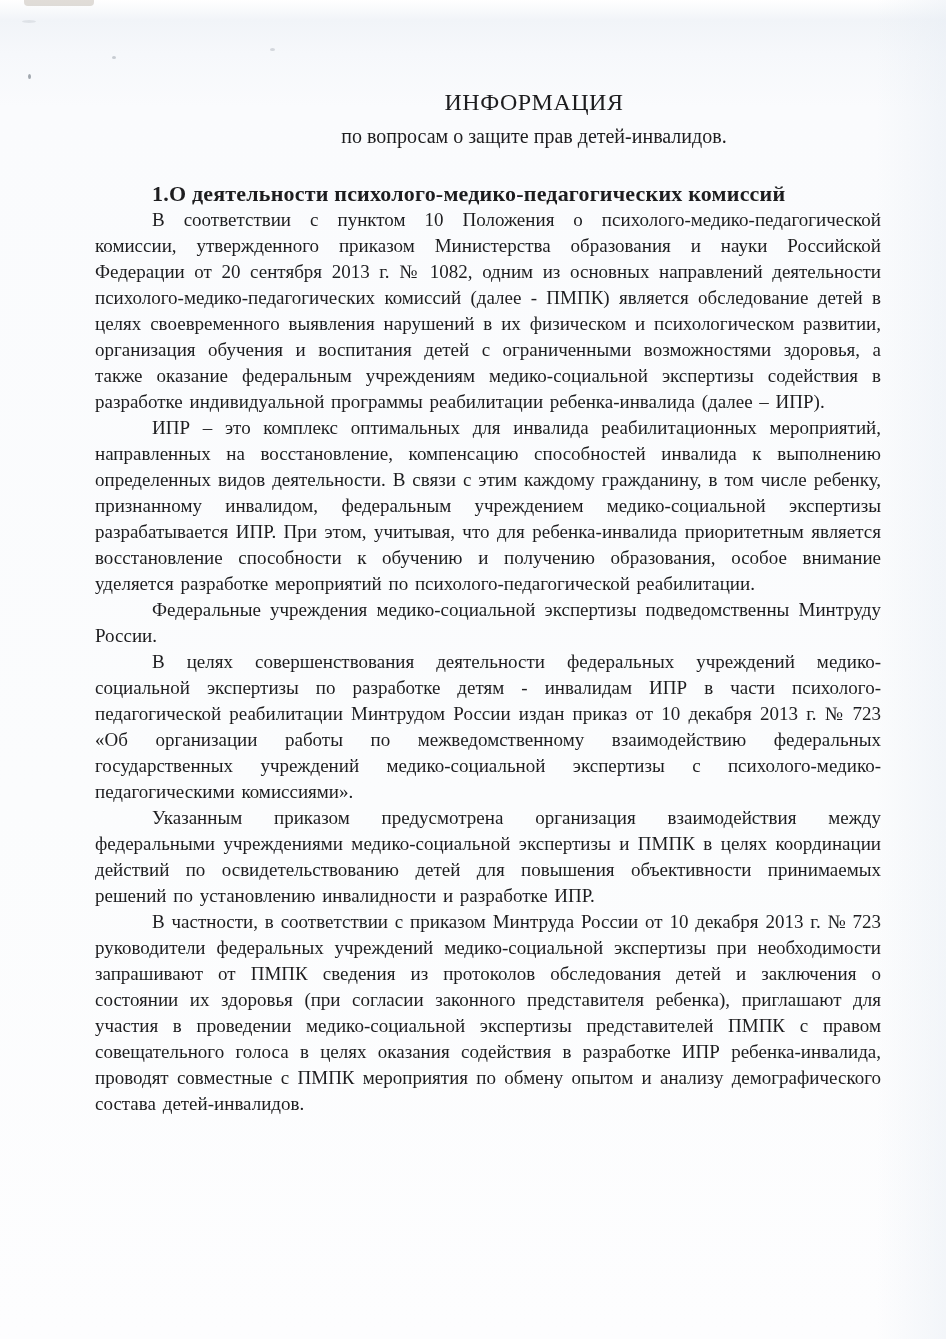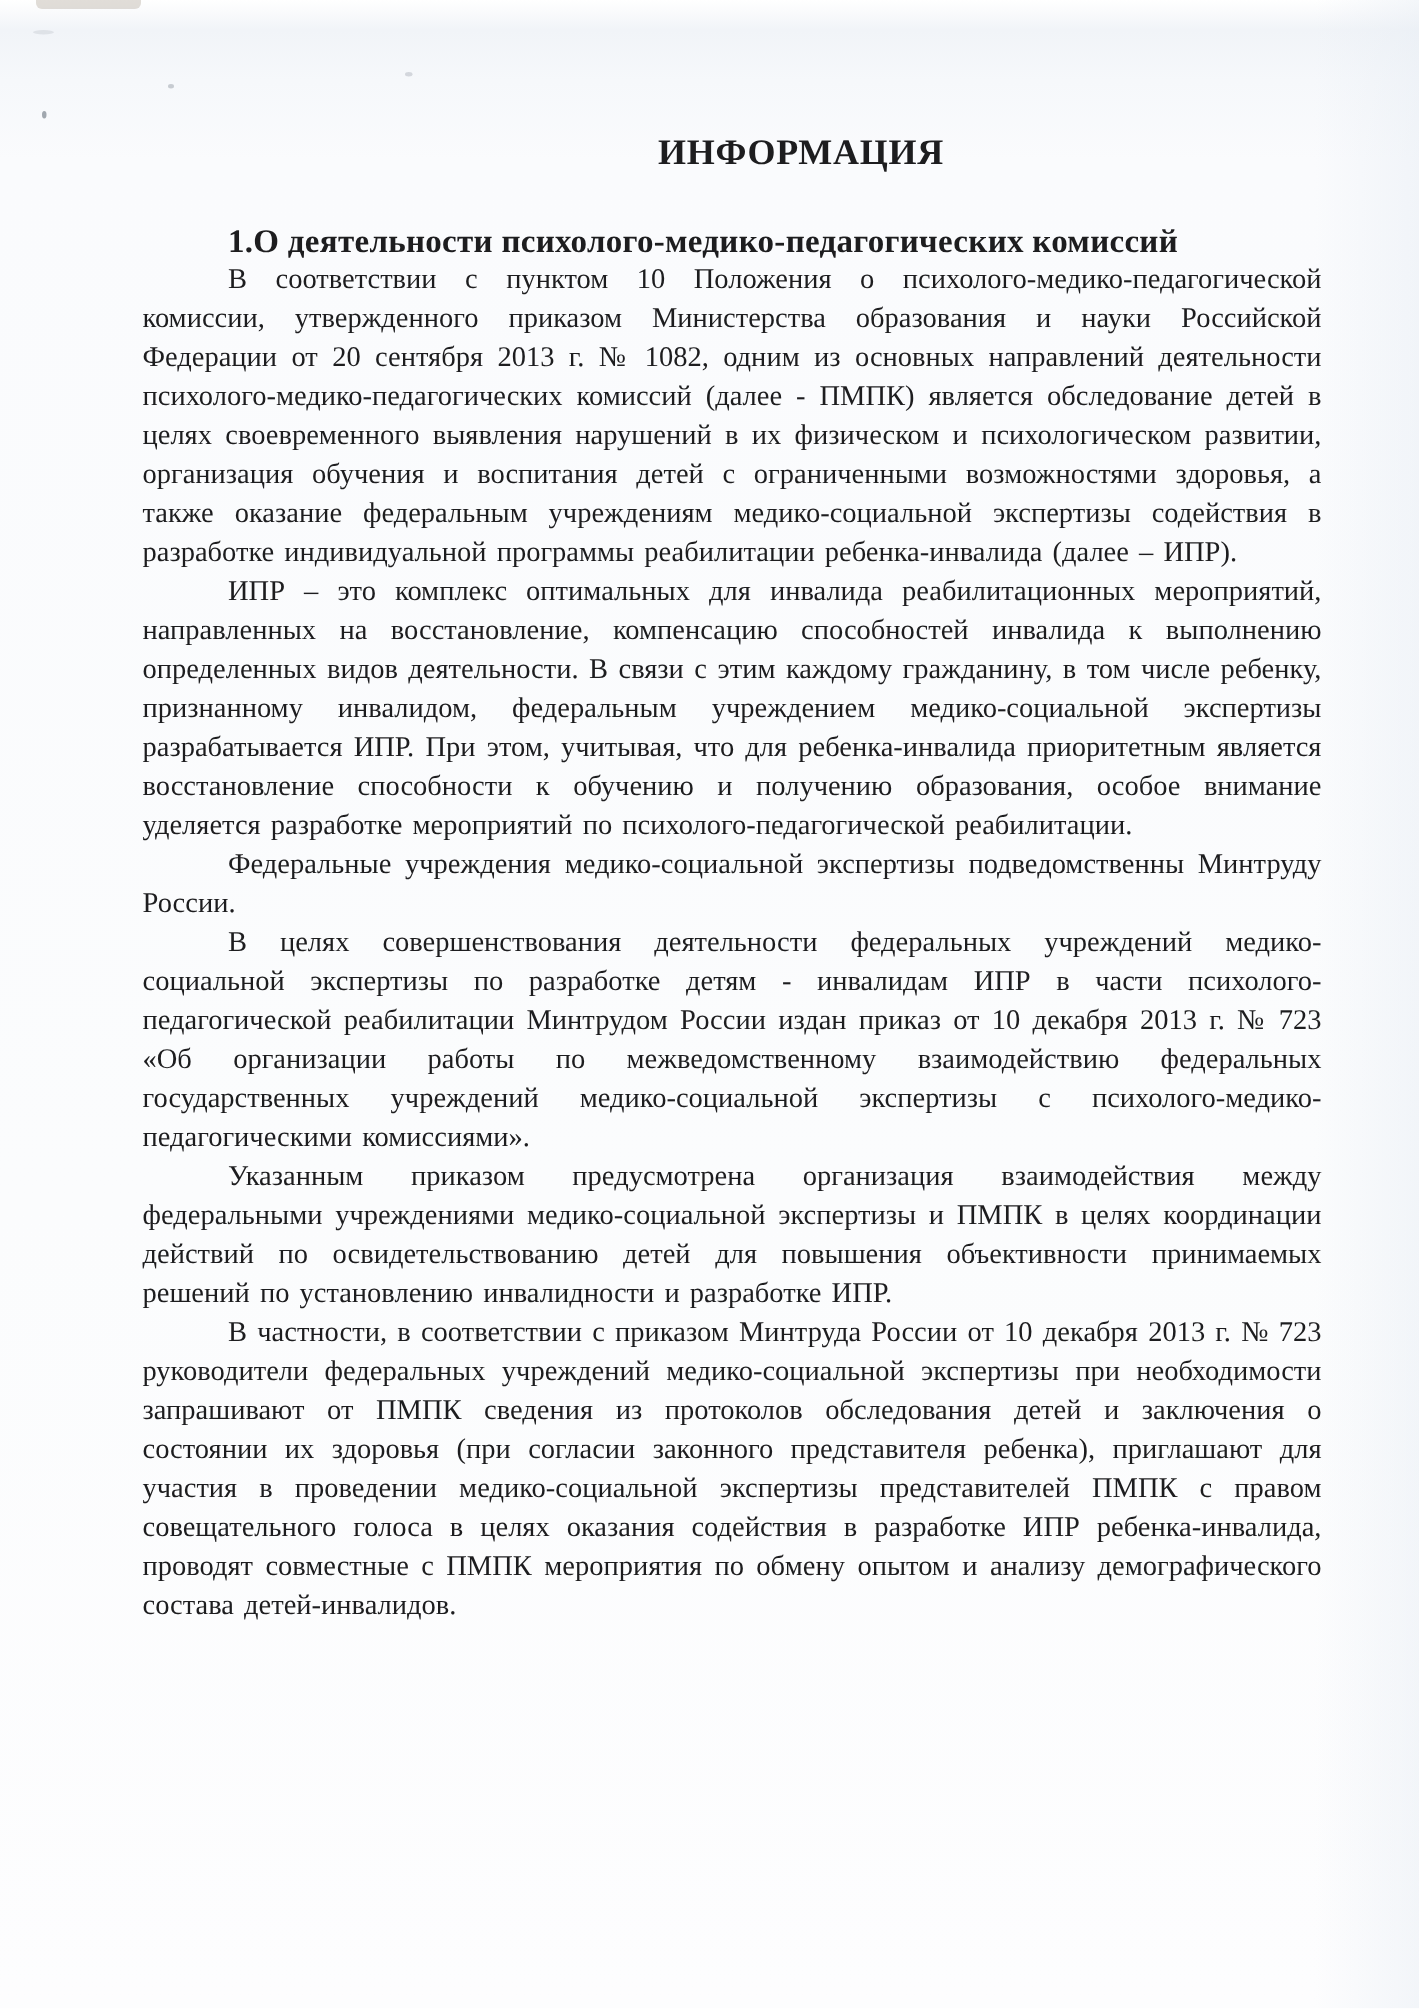--- a/index.html
+++ b/index.html
@@ -34,21 +34,21 @@
     pointer-events: none;
   }
   .content {
     position: absolute;
     left: 95px;
     top: 88px;
     width: 786px;
   }
   .doc-title {
     font-size: 24px;
-    font-weight: bold;
+    font-weight: normal;
     text-align: center;
     letter-spacing: 0.5px;
     margin-left: 92px; 
     line-height: 28px;
   }
   .doc-subtitle {
     font-size: 20px;
     text-align: center;
     margin-left: 92px;
     margin-top: 7px;
@@ -99,20 +99,21 @@
   <div class="smudge"></div>
   <div class="speck s1"></div>
   <div class="speck s2"></div>
   <div class="speck s3"></div>
   <div class="speck s4"></div>
 
   <div class="content">
 
     <div class="doc-title">ИНФОРМАЦИЯ</div>
 
+    <div class="doc-subtitle">по вопросам о защите прав детей-инвалидов.</div>
 
     <div class="section-heading">1.О деятельности психолого-медико-педагогических комиссий</div>
 
     <div class="body-text">
       <p>В соответствии с пунктом 10 Положения о психолого-медико-педагогической комиссии, утвержденного приказом Министерства образования и науки Российской Федерации от 20 сентября 2013 г.  № 1082, одним из основных направлений деятельности психолого-медико-педагогических комиссий (далее - ПМПК) является обследование детей в целях своевременного выявления нарушений в их физическом и психологическом развитии, организация обучения и воспитания детей с ограниченными возможностями здоровья, а также оказание федеральным учреждениям медико-социальной экспертизы содействия в разработке индивидуальной программы реабилитации ребенка-инвалида (далее – ИПР).</p>
       <p>ИПР – это комплекс оптимальных для инвалида реабилитационных мероприятий, направленных на восстановление, компенсацию способностей инвалида к выполнению определенных видов деятельности. В связи с этим каждому гражданину, в том числе ребенку, признанному инвалидом, федеральным учреждением медико-социальной экспертизы разрабатывается ИПР.  При этом, учитывая, что для  ребенка-инвалида приоритетным является восстановление способности к обучению и получению образования, особое внимание уделяется разработке мероприятий по психолого-педагогической реабилитации.</p>
       <p>Федеральные учреждения медико-социальной экспертизы подведомственны Минтруду России.</p>
       <p>В целях совершенствования деятельности федеральных учреждений медико-социальной экспертизы по разработке детям - инвалидам  ИПР в части психолого-педагогической реабилитации Минтрудом России издан приказ от 10 декабря 2013 г. № 723 «Об организации работы по межведомственному взаимодействию федеральных государственных учреждений медико-социальной экспертизы с психолого-медико-педагогическими комиссиями».</p>
       <p>Указанным приказом предусмотрена организация взаимодействия между федеральными учреждениями медико-социальной экспертизы и ПМПК в целях координации действий по освидетельствованию детей для повышения объективности принимаемых решений по установлению инвалидности и разработке ИПР.</p>
       <p>В частности, в соответствии с приказом Минтруда России от 10 декабря 2013 г. № 723  руководители федеральных  учреждений медико-социальной экспертизы при необходимости запрашивают от ПМПК сведения из протоколов обследования детей и заключения о состоянии их здоровья (при согласии законного представителя ребенка), приглашают для участия в проведении медико-социальной экспертизы представителей ПМПК с правом совещательного голоса в целях оказания содействия в разработке ИПР ребенка-инвалида, проводят  совместные с ПМПК мероприятия по обмену опытом и анализу демографического состава детей-инвалидов.</p>

